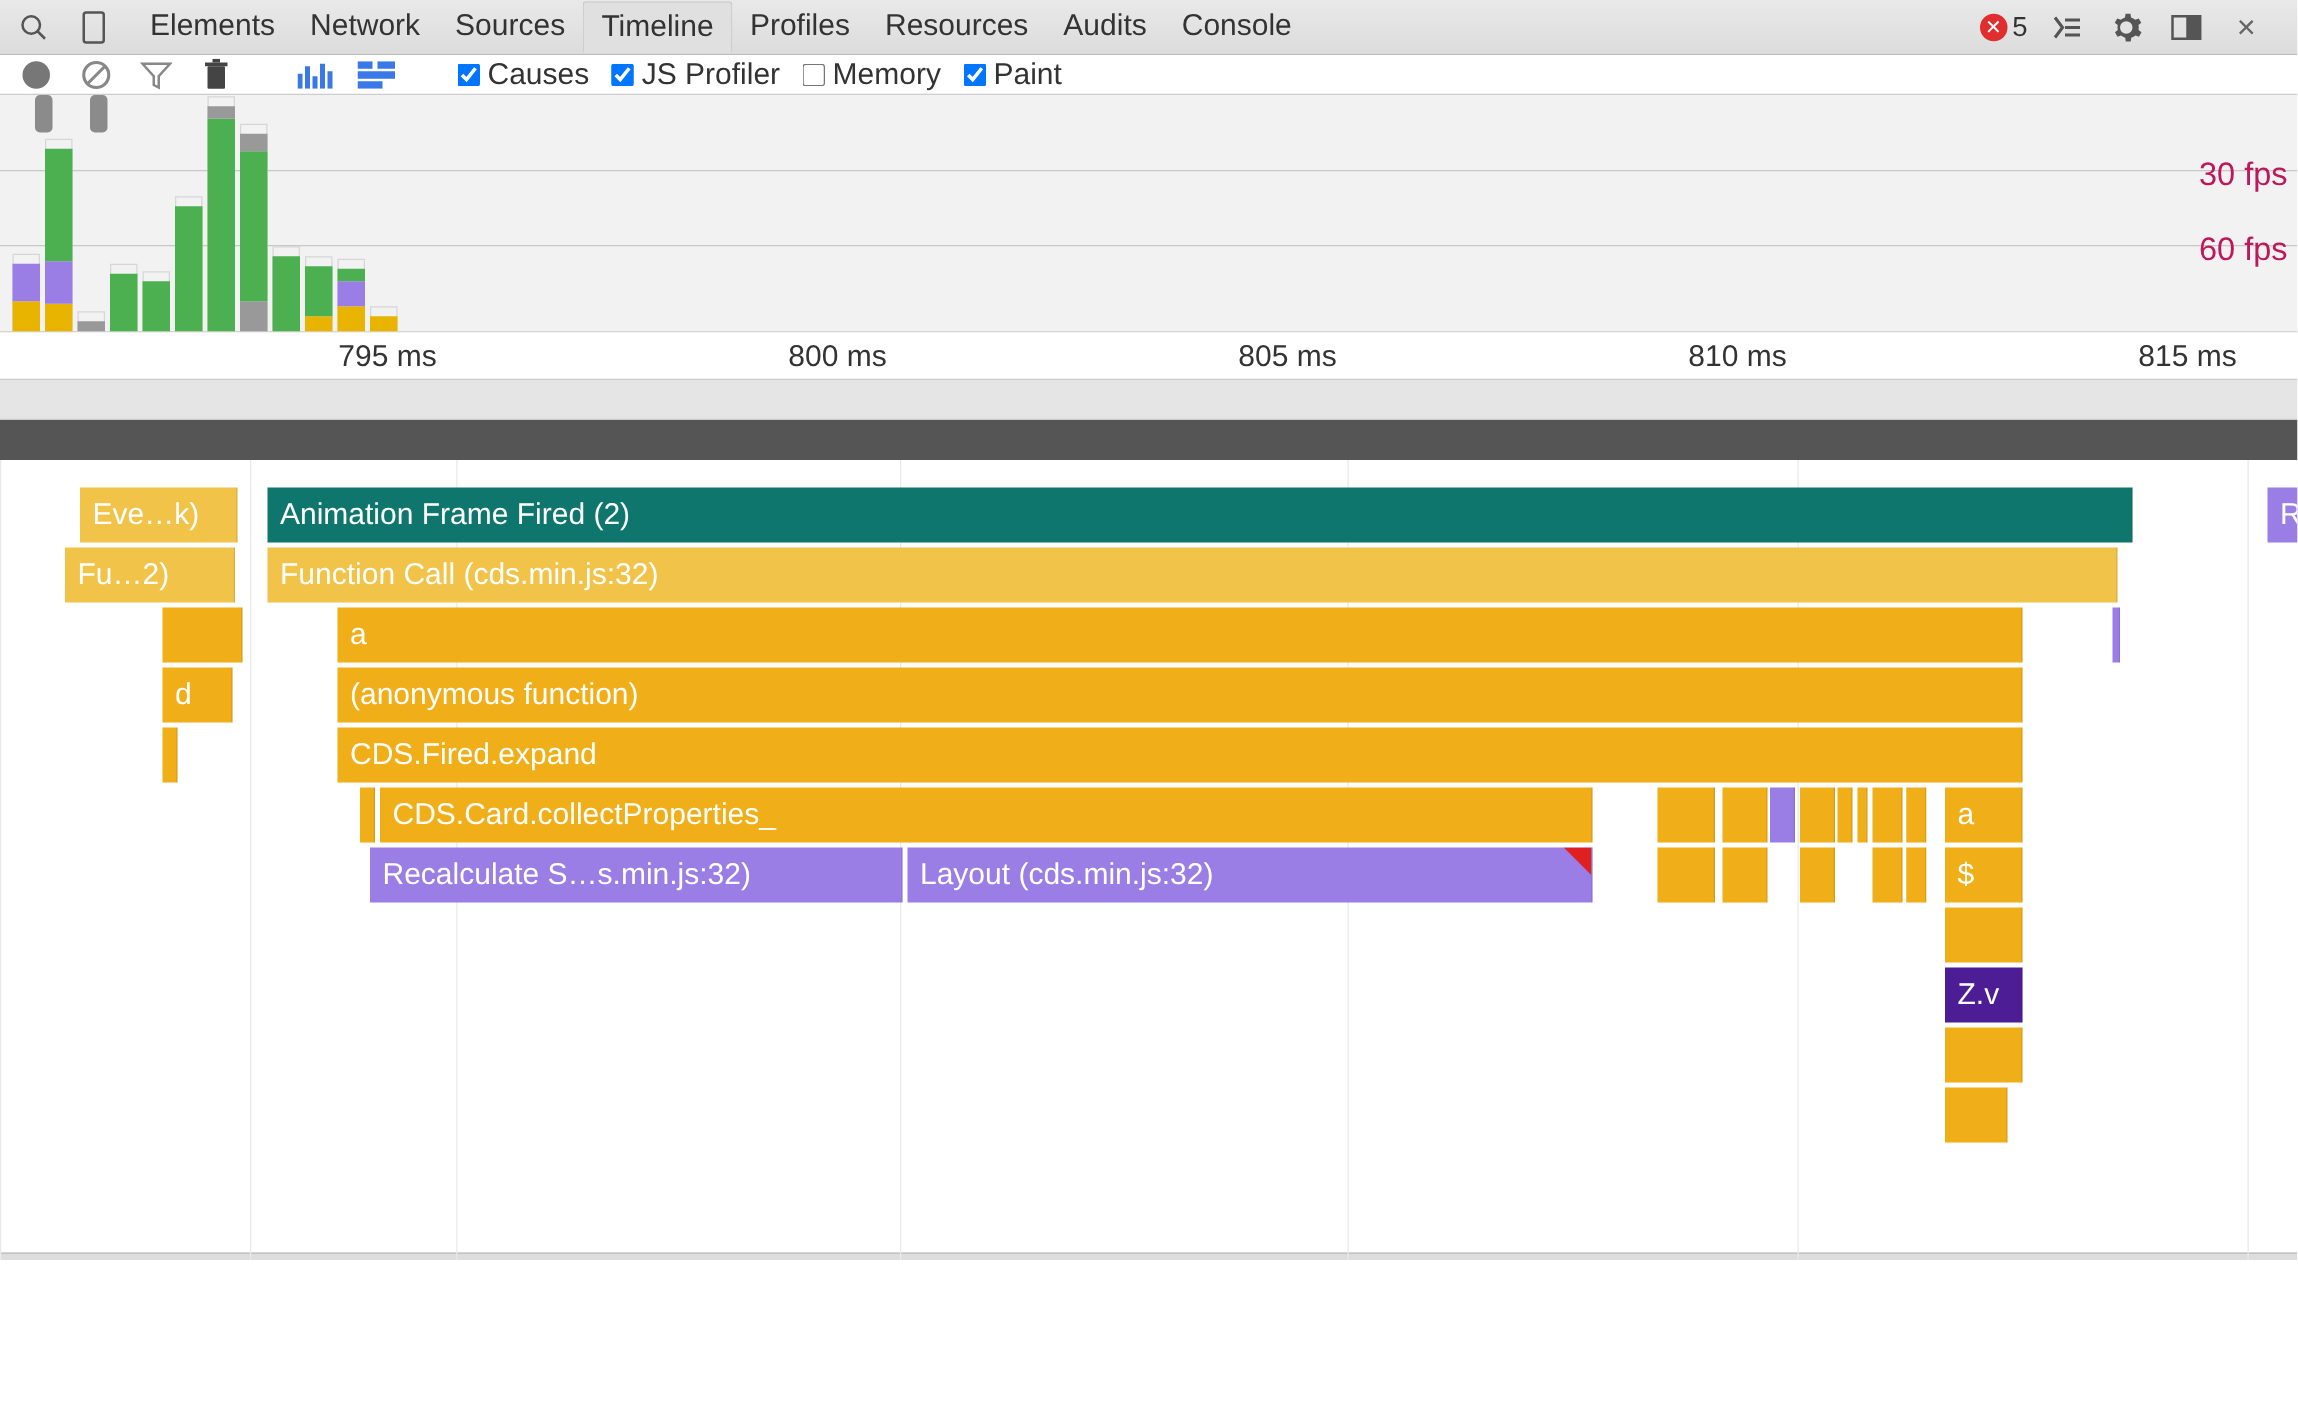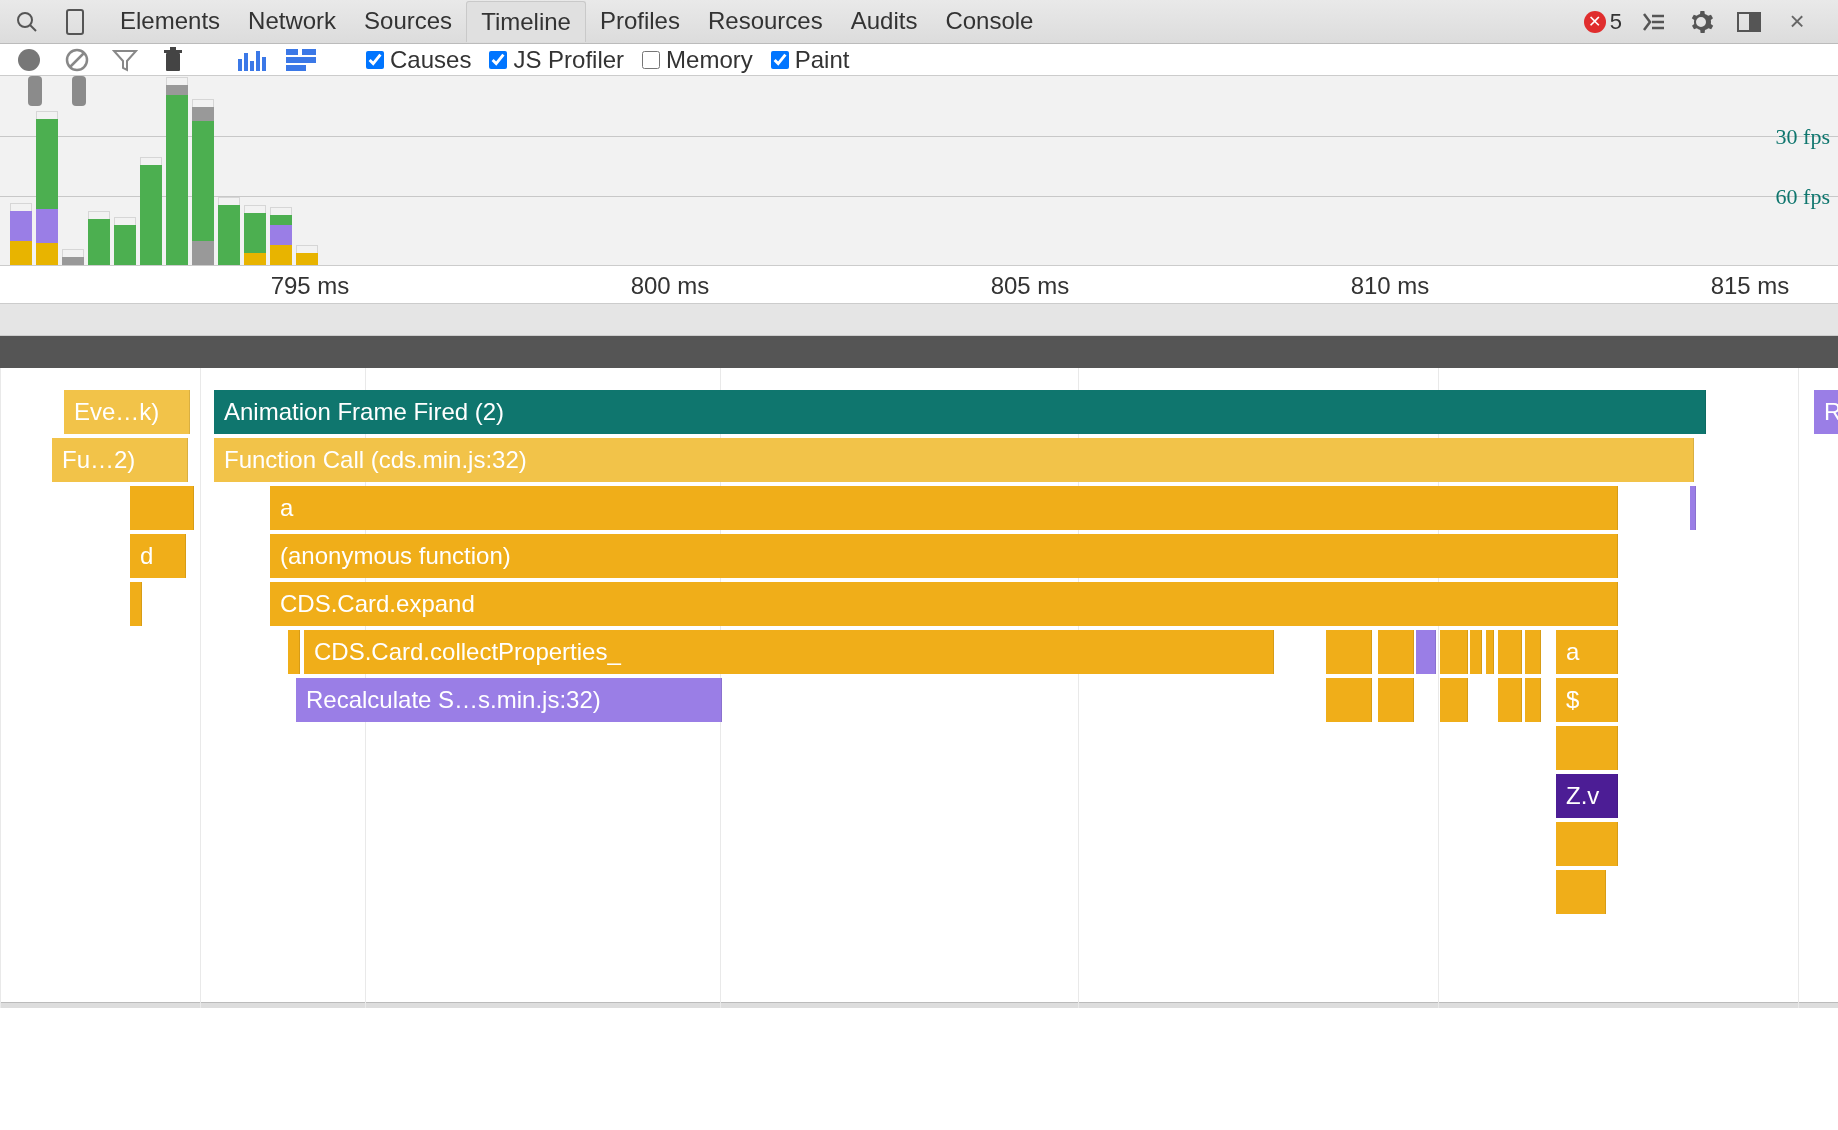--- a/index.html
+++ b/index.html
@@ -22,21 +22,21 @@
 .toolbar label { display: flex; align-items: center; gap: 6px; cursor: pointer; }
 .toolbar input[type="checkbox"] { width: 18px; height: 18px; }
 
 
 .overview { position: relative; height: 190px; background: #f2f2f2; border-bottom: 1px solid #ccc; }
 .overview .bars { position: absolute; left: 10px; bottom: 0; width: 420px; height: 190px; }
 .overview .bar { position: absolute; bottom: 0; width: 22px; }
 .overview .seg { position: absolute; left: 0; width: 100%; }
 .overview .handle { position: absolute; top: 0; width: 14px; height: 30px; background: #8b8b8b; border-radius: 4px; }
 .overview .fps-line { position: absolute; left: 0; right: 0; border-top: 1px solid #c8c8c8; }
-.overview .fps-label { position: absolute; right: 8px; font-size: 22px; color: #0f766e; font-family: Liberation Serif, serif; }
+.overview .fps-label { position: absolute; right: 8px; font-size: 26px; color: #be185d; }
 
 
 .ruler { height: 38px; border-bottom: 1px solid #ccc; position: relative; background: #fff; font-size: 24px; color: #333; }
 .ruler .tick { position: absolute; top: 6px; transform: translateX(-50%); }
 
 
 .cpu-strip { height: 32px; background: #e5e5e5; border-bottom: 1px solid #ccc; }
 .dark-strip { height: 32px; background: #555; }
 
 
@@ -254,33 +254,34 @@
     <div class="block" style="left: 214px; top: 22px; width: 1492px; background: #0f766e;">Animation Frame Fired (2)</div>
     <div class="block" style="left: 1814px; top: 22px; width: 124px; background: rgb(154, 126, 230); text-align: center;">Rec…2)</div>
     <div class="block" style="left: 52px; top: 70px; width: 136px; background: rgb(242, 195, 73);">Fu…2)</div>
     <div class="block" style="left: 214px; top: 70px; width: 1480px; background: rgb(242, 195, 73);">Function Call (cds.min.js:32)</div>
     <div class="block nolabel" style="left: 130px; top: 118px; width: 64px; background: rgb(240, 174, 25);"></div>
     <div class="block" style="left: 270px; top: 118px; width: 1348px; background: rgb(240, 174, 25);">a</div>
     <div class="block nolabel" style="left: 1690px; top: 118px; width: 6px; background: rgb(154, 126, 230);"></div>
     <div class="block" style="left: 130px; top: 166px; width: 56px; background: rgb(240, 174, 25);">d</div>
     <div class="block" style="left: 270px; top: 166px; width: 1348px; background: rgb(240, 174, 25);">(anonymous function)</div>
     <div class="block nolabel" style="left: 130px; top: 214px; width: 12px; background: rgb(240, 174, 25);"></div>
-    <div class="block" style="left: 270px; top: 214px; width: 1348px; background: rgb(240, 174, 25);">CDS.Card.expand</div>
+    <div class="block" style="left: 270px; top: 214px; width: 1348px; background: rgb(240, 174, 25);">CDS.Fired.expand</div>
     <div class="block nolabel" style="left: 288px; top: 262px; width: 12px; background: rgb(240, 174, 25);"></div>
     <div class="block" style="left: 304px; top: 262px; width: 970px; background: rgb(240, 174, 25);">CDS.Card.collectProperties_</div>
     <div class="block nolabel" style="left: 1326px; top: 262px; width: 46px; background: rgb(240, 174, 25);"></div>
     <div class="block nolabel" style="left: 1378px; top: 262px; width: 36px; background: rgb(240, 174, 25);"></div>
     <div class="block nolabel" style="left: 1416px; top: 262px; width: 20px; background: rgb(154, 126, 230);"></div>
     <div class="block nolabel" style="left: 1440px; top: 262px; width: 28px; background: rgb(240, 174, 25);"></div>
     <div class="block nolabel" style="left: 1470px; top: 262px; width: 12px; background: rgb(240, 174, 25);"></div>
     <div class="block nolabel" style="left: 1486px; top: 262px; width: 8px; background: rgb(240, 174, 25);"></div>
     <div class="block nolabel" style="left: 1498px; top: 262px; width: 24px; background: rgb(240, 174, 25);"></div>
     <div class="block nolabel" style="left: 1525px; top: 262px; width: 16px; background: rgb(240, 174, 25);"></div>
     <div class="block" style="left: 1556px; top: 262px; width: 62px; background: rgb(240, 174, 25);">a</div>
     <div class="block" style="left: 296px; top: 310px; width: 426px; background: rgb(154, 126, 230);">Recalculate S…s.min.js:32)</div>
+    <div class="block" style="left: 726px; top: 310px; width: 548px; background: rgb(154, 126, 230);">Layout (cds.min.js:32)<div class="warn-tri"></div></div>
     <div class="block nolabel" style="left: 1326px; top: 310px; width: 46px; background: rgb(240, 174, 25);"></div>
     <div class="block nolabel" style="left: 1378px; top: 310px; width: 36px; background: rgb(240, 174, 25);"></div>
     <div class="block nolabel" style="left: 1440px; top: 310px; width: 28px; background: rgb(240, 174, 25);"></div>
     <div class="block nolabel" style="left: 1498px; top: 310px; width: 24px; background: rgb(240, 174, 25);"></div>
     <div class="block nolabel" style="left: 1525px; top: 310px; width: 16px; background: rgb(240, 174, 25);"></div>
     <div class="block" style="left: 1556px; top: 310px; width: 62px; background: rgb(240, 174, 25);">$</div>
     <div class="block nolabel" style="left: 1556px; top: 358px; width: 62px; background: rgb(240, 174, 25);"></div>
     <div class="block" style="left: 1556px; top: 406px; width: 62px; background: #4c1d95;">Z.v</div>
     <div class="block nolabel" style="left: 1556px; top: 454px; width: 62px; background: rgb(240, 174, 25);"></div>
     <div class="block nolabel" style="left: 1556px; top: 502px; width: 50px; background: rgb(240, 174, 25);"></div>

